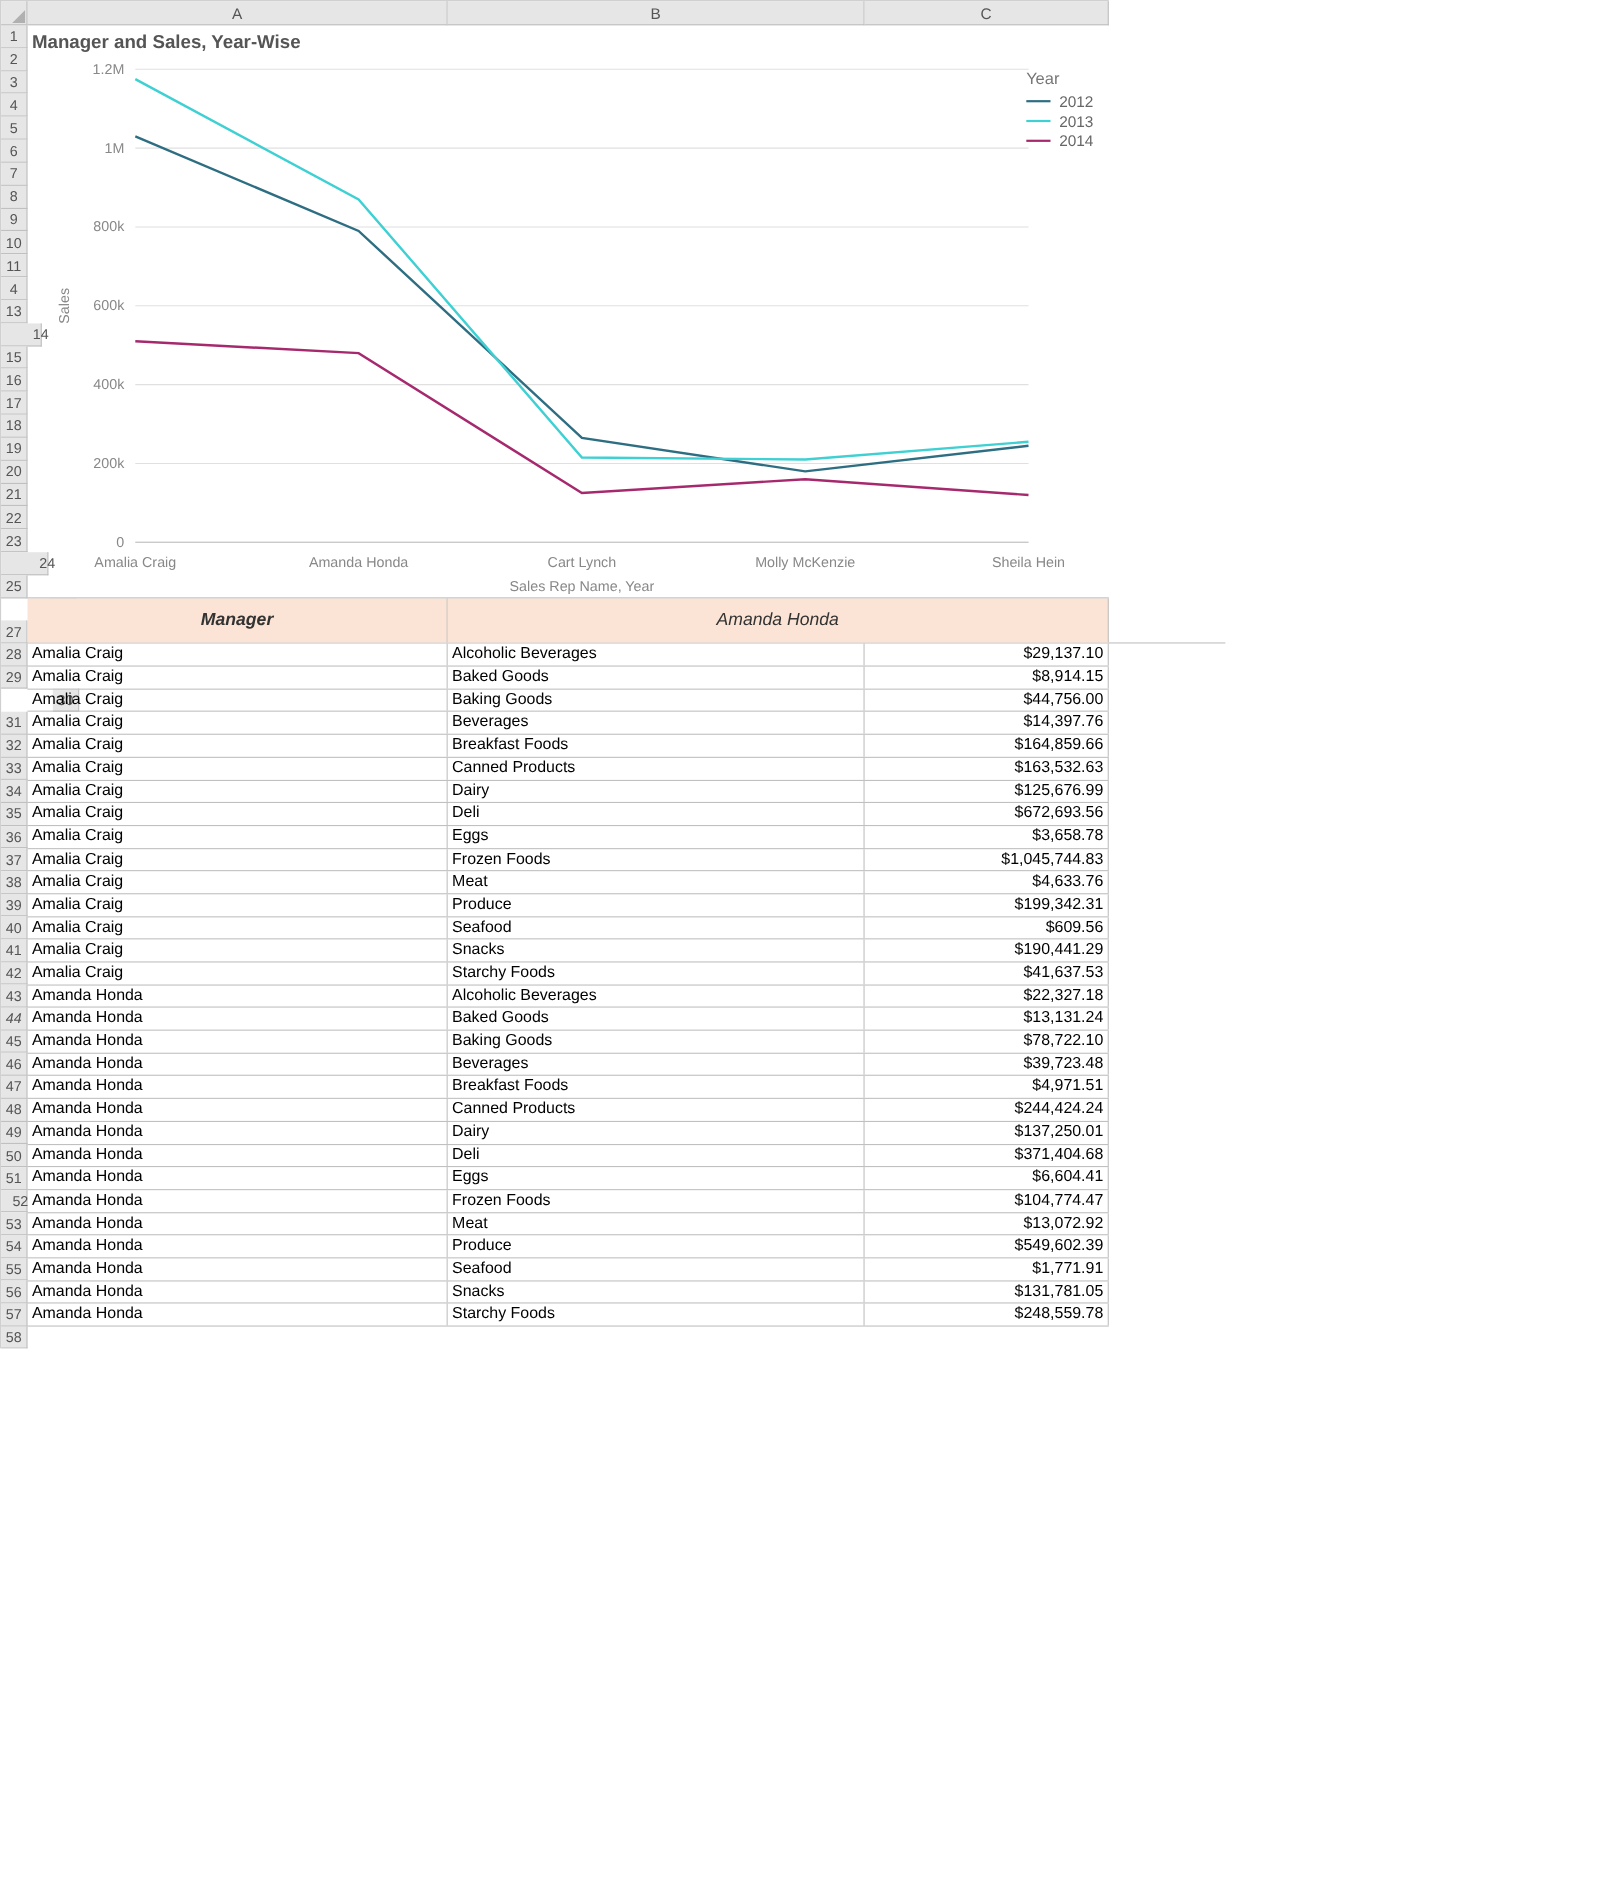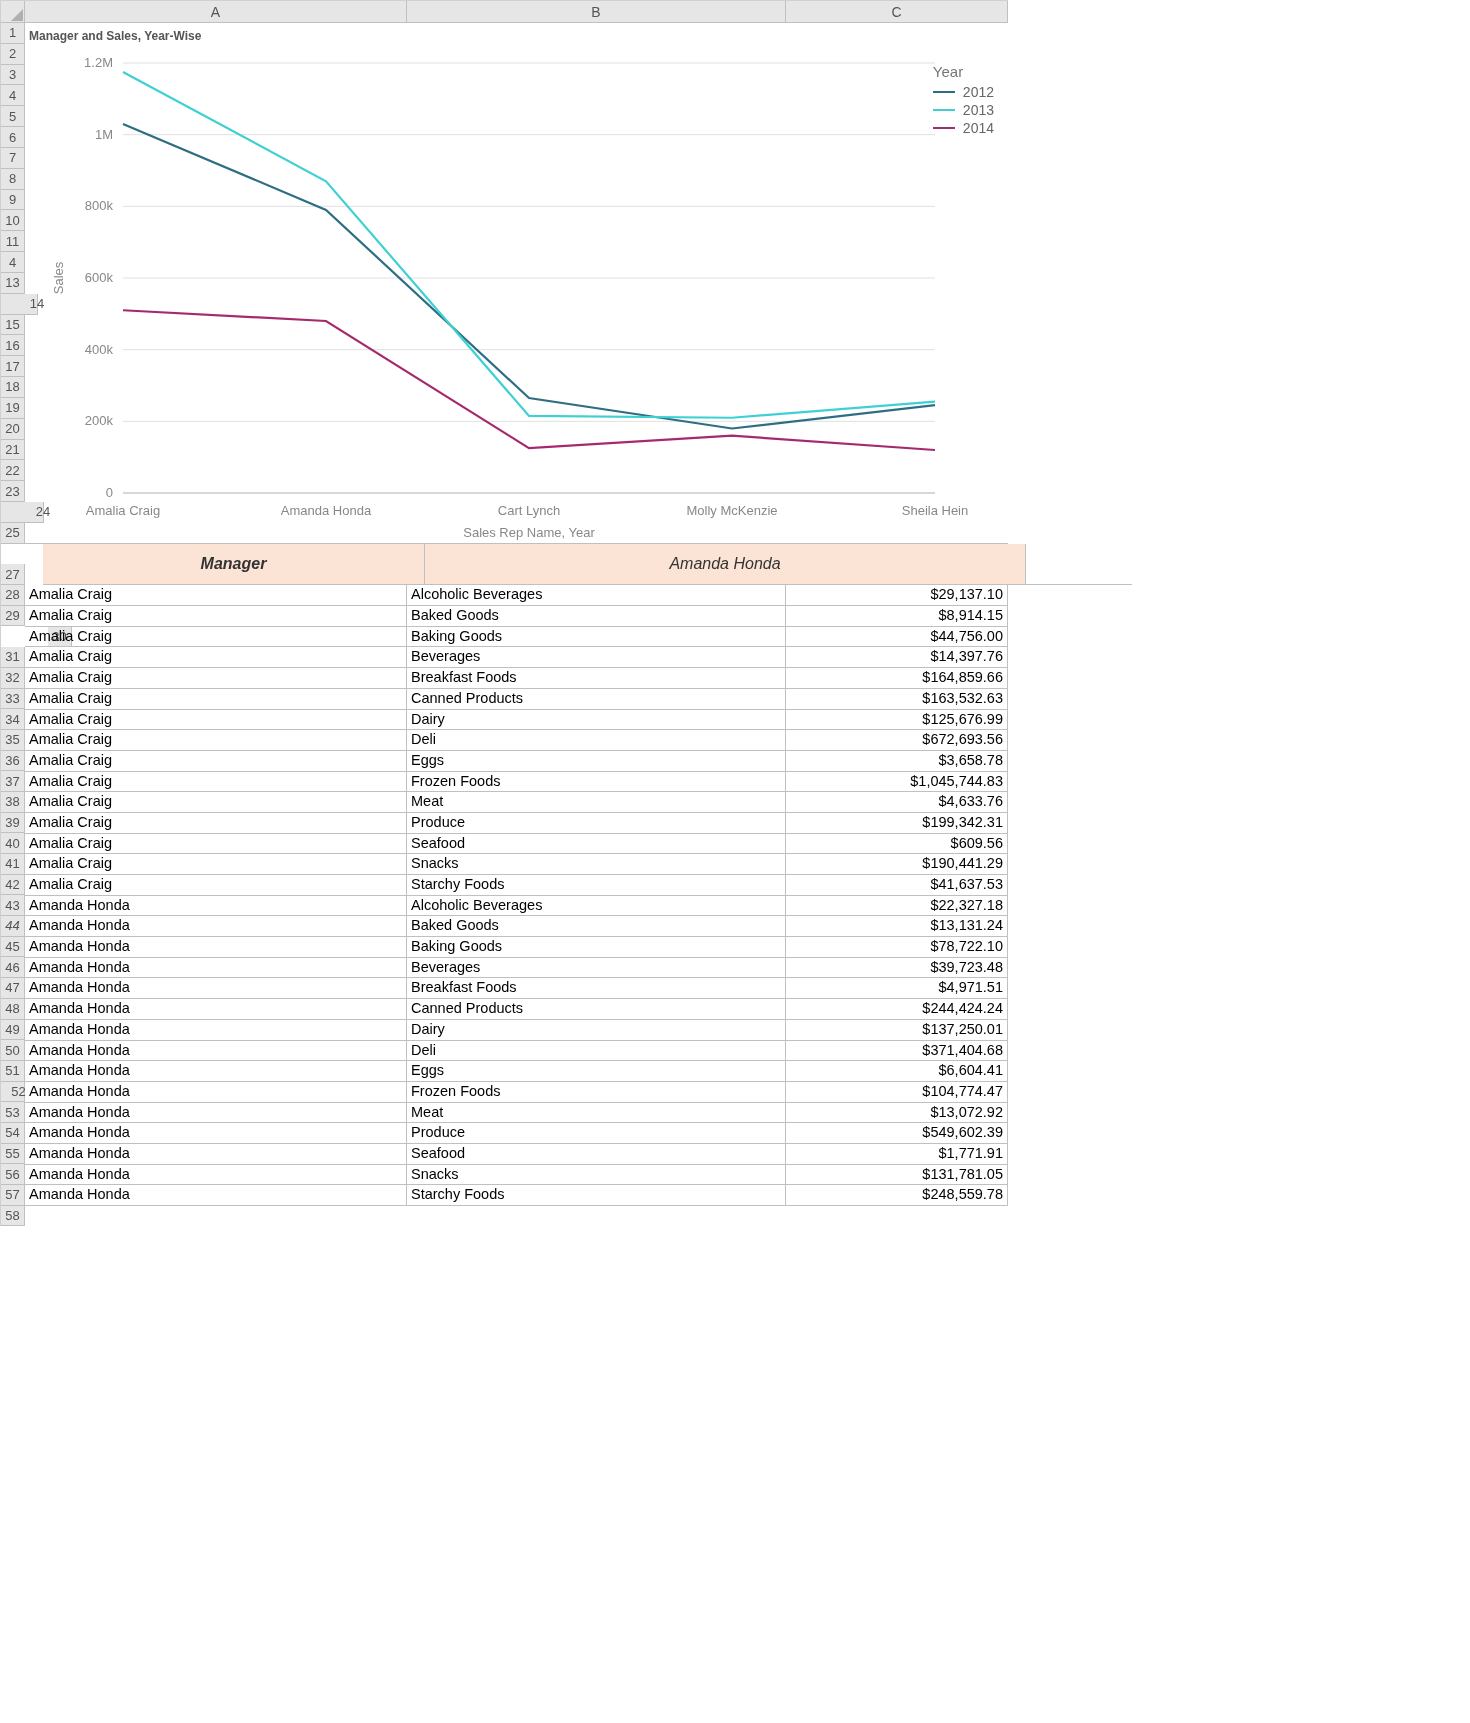--- a/index.html
+++ b/index.html
@@ -9,26 +9,26 @@
   .corner { width:24px; height:22px; background:#e6e6e6; border-right:1px solid #c0c0c0; border-bottom:1px solid #c0c0c0; position:relative; }
   .corner svg { position:absolute; right:1px; bottom:1px; }
   .ch { height:22px; background:#e6e6e6; border-right:1px solid #c0c0c0; border-bottom:1px solid #c0c0c0; display:flex; align-items:center; justify-content:center; color:#555; font-size:14px; }
   .ch.A { width:382px; }
   .ch.B { width:379px; }
   .ch.C { width:222px; }
   .row-headers { width:24px; }
   .rh { width:24px; background:#e6e6e6; border-right:1px solid #c0c0c0; border-bottom:1px solid #c0c0c0; display:flex; align-items:center; justify-content:center; color:#555; font-size:13px; }
   .grid-body { width:984px; }
   .chart-area { width:983px; height:521px; border-bottom:1px solid #c0c0c0; position:relative; }
-  .chart-title { font-size:12px; font-weight:600; color:#555; padding:6px 0 0 4px; }
+  .chart-title { font-size:17px; font-weight:600; color:#555; padding:6px 0 0 4px; }
   .legend { position:absolute; right:14px; top:40px; font-size:14px; color:#666; }
   .legend .lt { font-size:15px; color:#777; margin-bottom:4px; }
   .legend .li { display:flex; align-items:center; margin-bottom:2px;text-align:center; }
   .legend .sw { width:22px; height:2px; margin-right:8px; }
-  .merged-row { width:1089px; display:flex; border-bottom:1px solid #c0c0c0;margin-left:18px; }
+  .merged-row { width:1089px; display:flex; border-bottom:1px solid #c0c0c0; }
   .mcell { background:#FBE4D5; border-right:1px solid #c0c0c0; display:flex; align-items:center; justify-content:center; font-style:italic; font-size:16px; }
   .mcell.left { width:382px; font-weight:bold; color:#333; }
   .mcell.right { width:601px; color:#333; }
   .header-row { width:983px; display:flex; border-bottom:1px solid #c0c0c0; background:#D9E1F2; }
   .hcell { border-right:1px solid #c0c0c0; font-weight:bold; padding:2px 4px; font-size:15px; }
   .hcell.A { width:382px; }
   .hcell.B { width:379px; }
   .hcell.C { flex:1; text-align:left; padding-left:54px; }
   .data-row { width:983px; display:flex; border-bottom:1px solid #c0c0c0; height:20.7px; }
   .dcell { border-right:1px solid #c0c0c0; padding:1px 4px 0 4px; font-size:14.5px; white-space:nowrap; overflow:hidden; }

